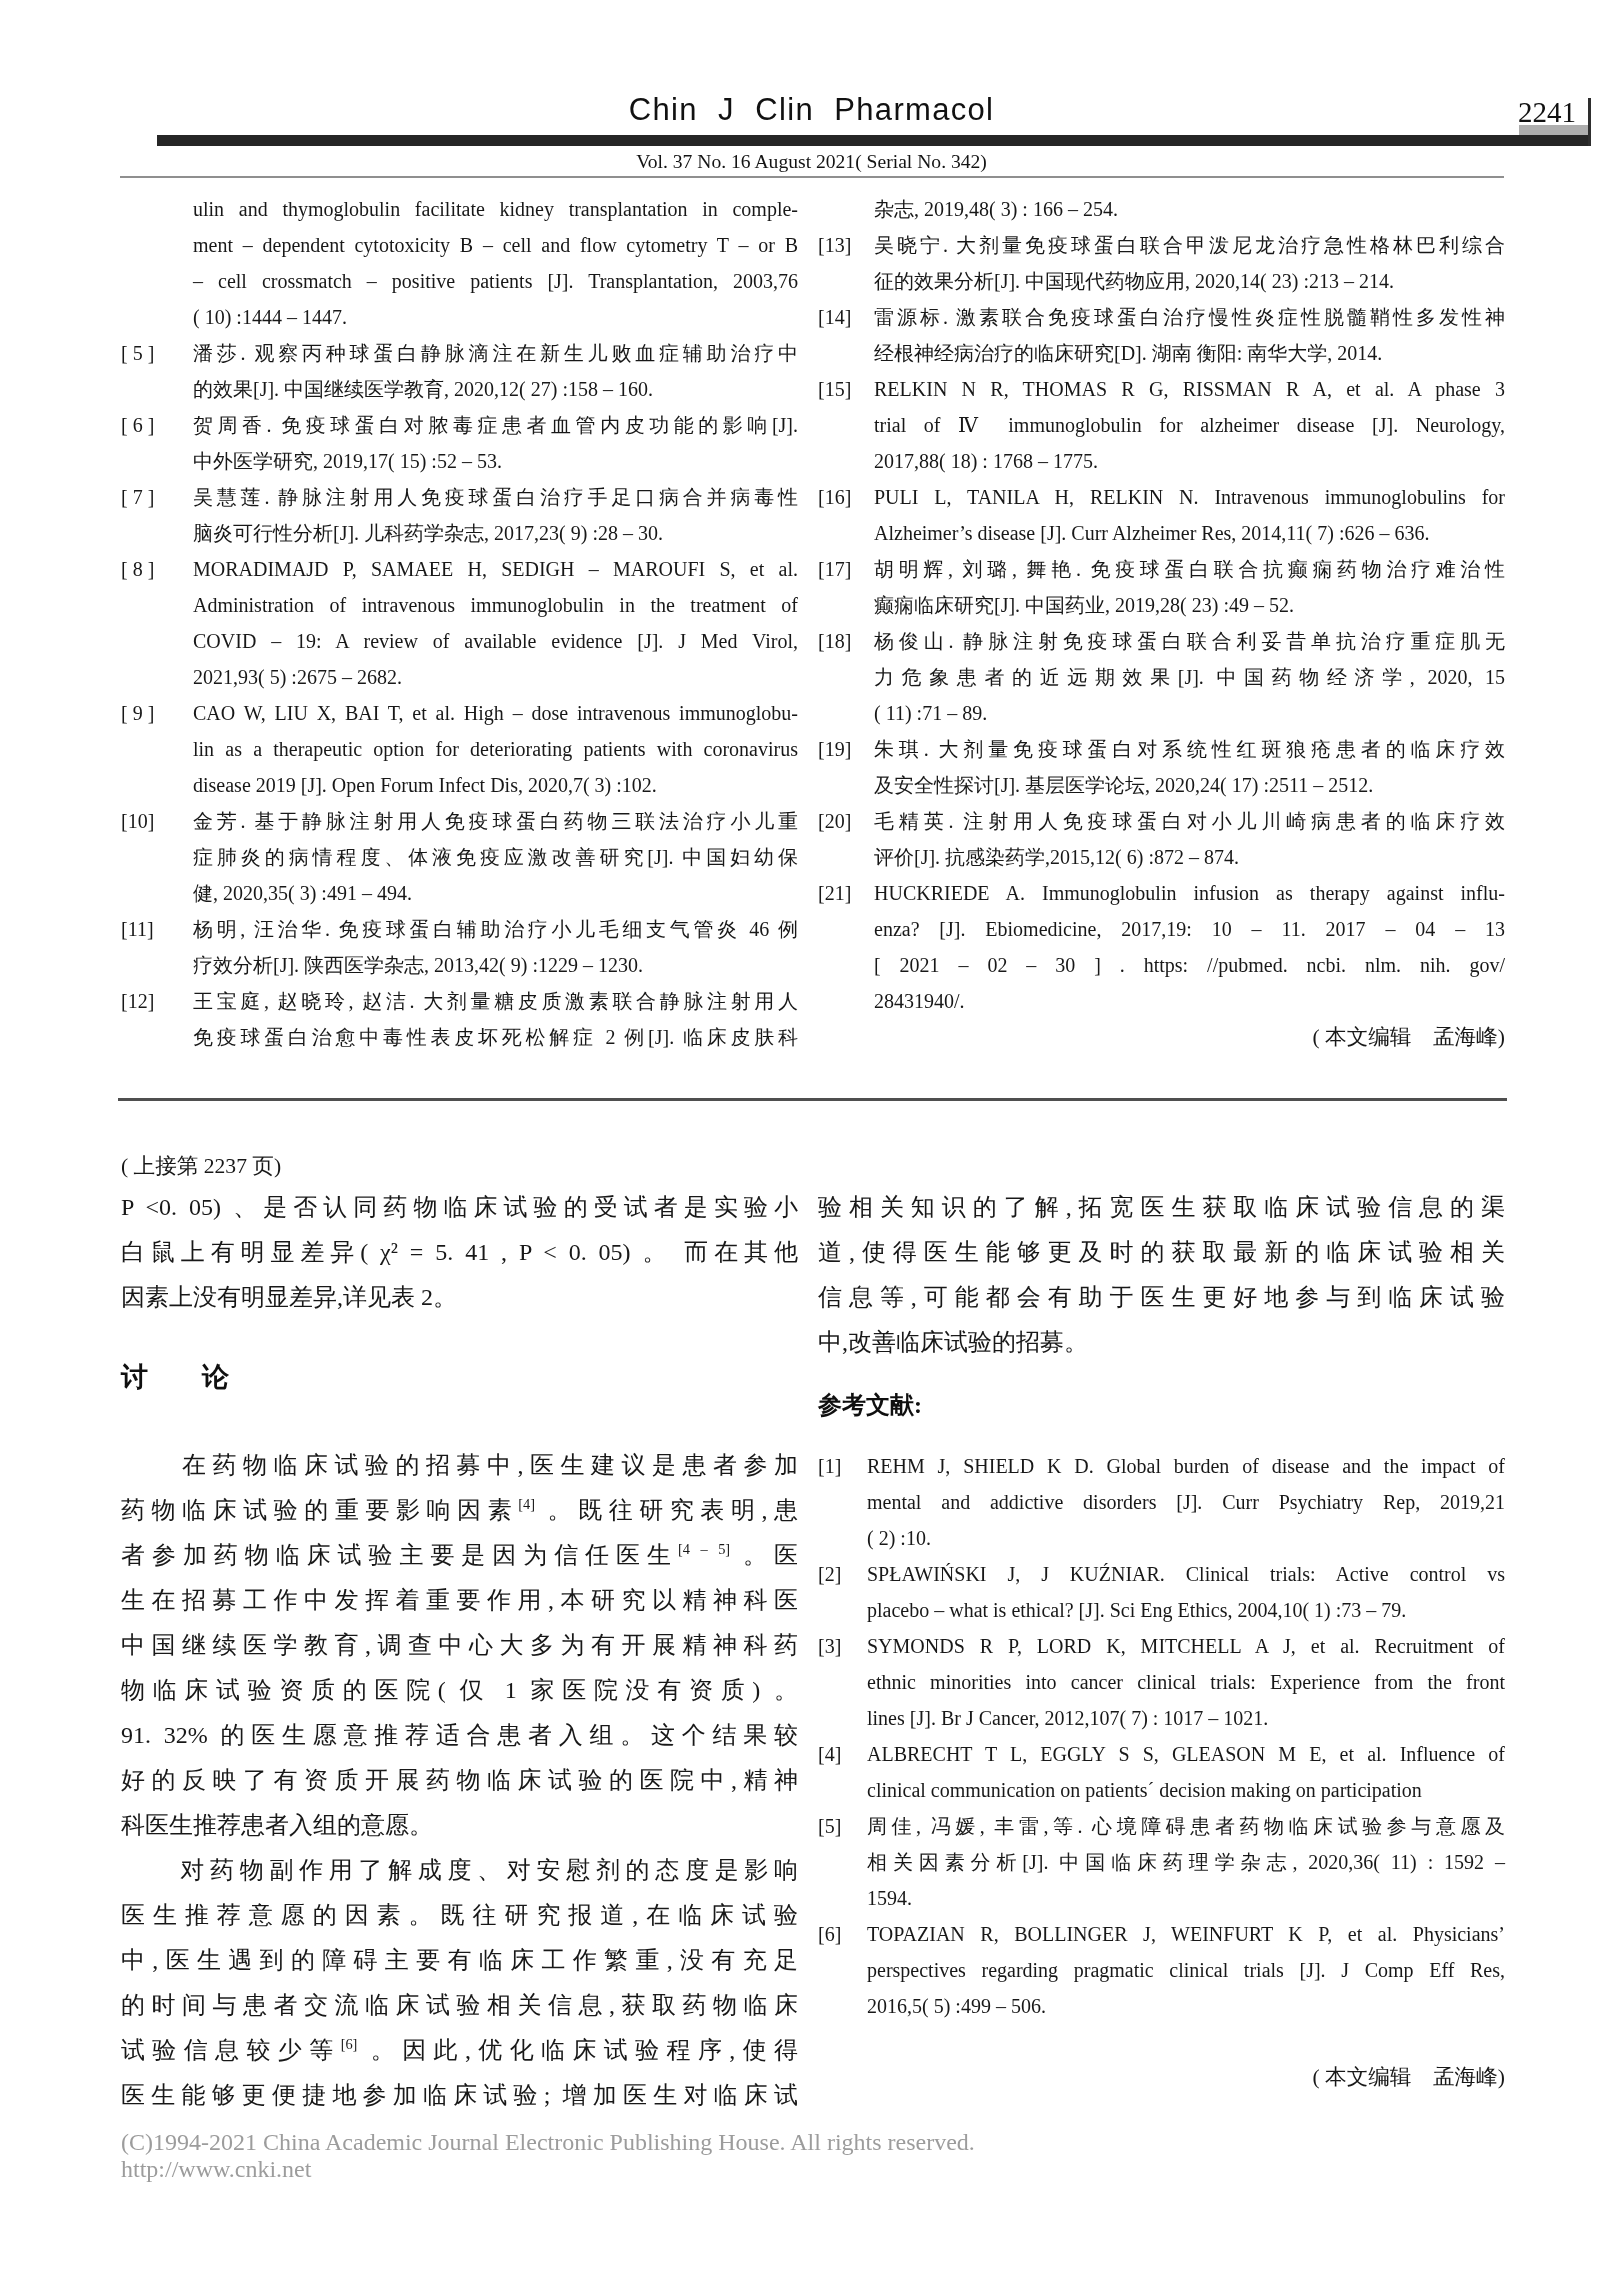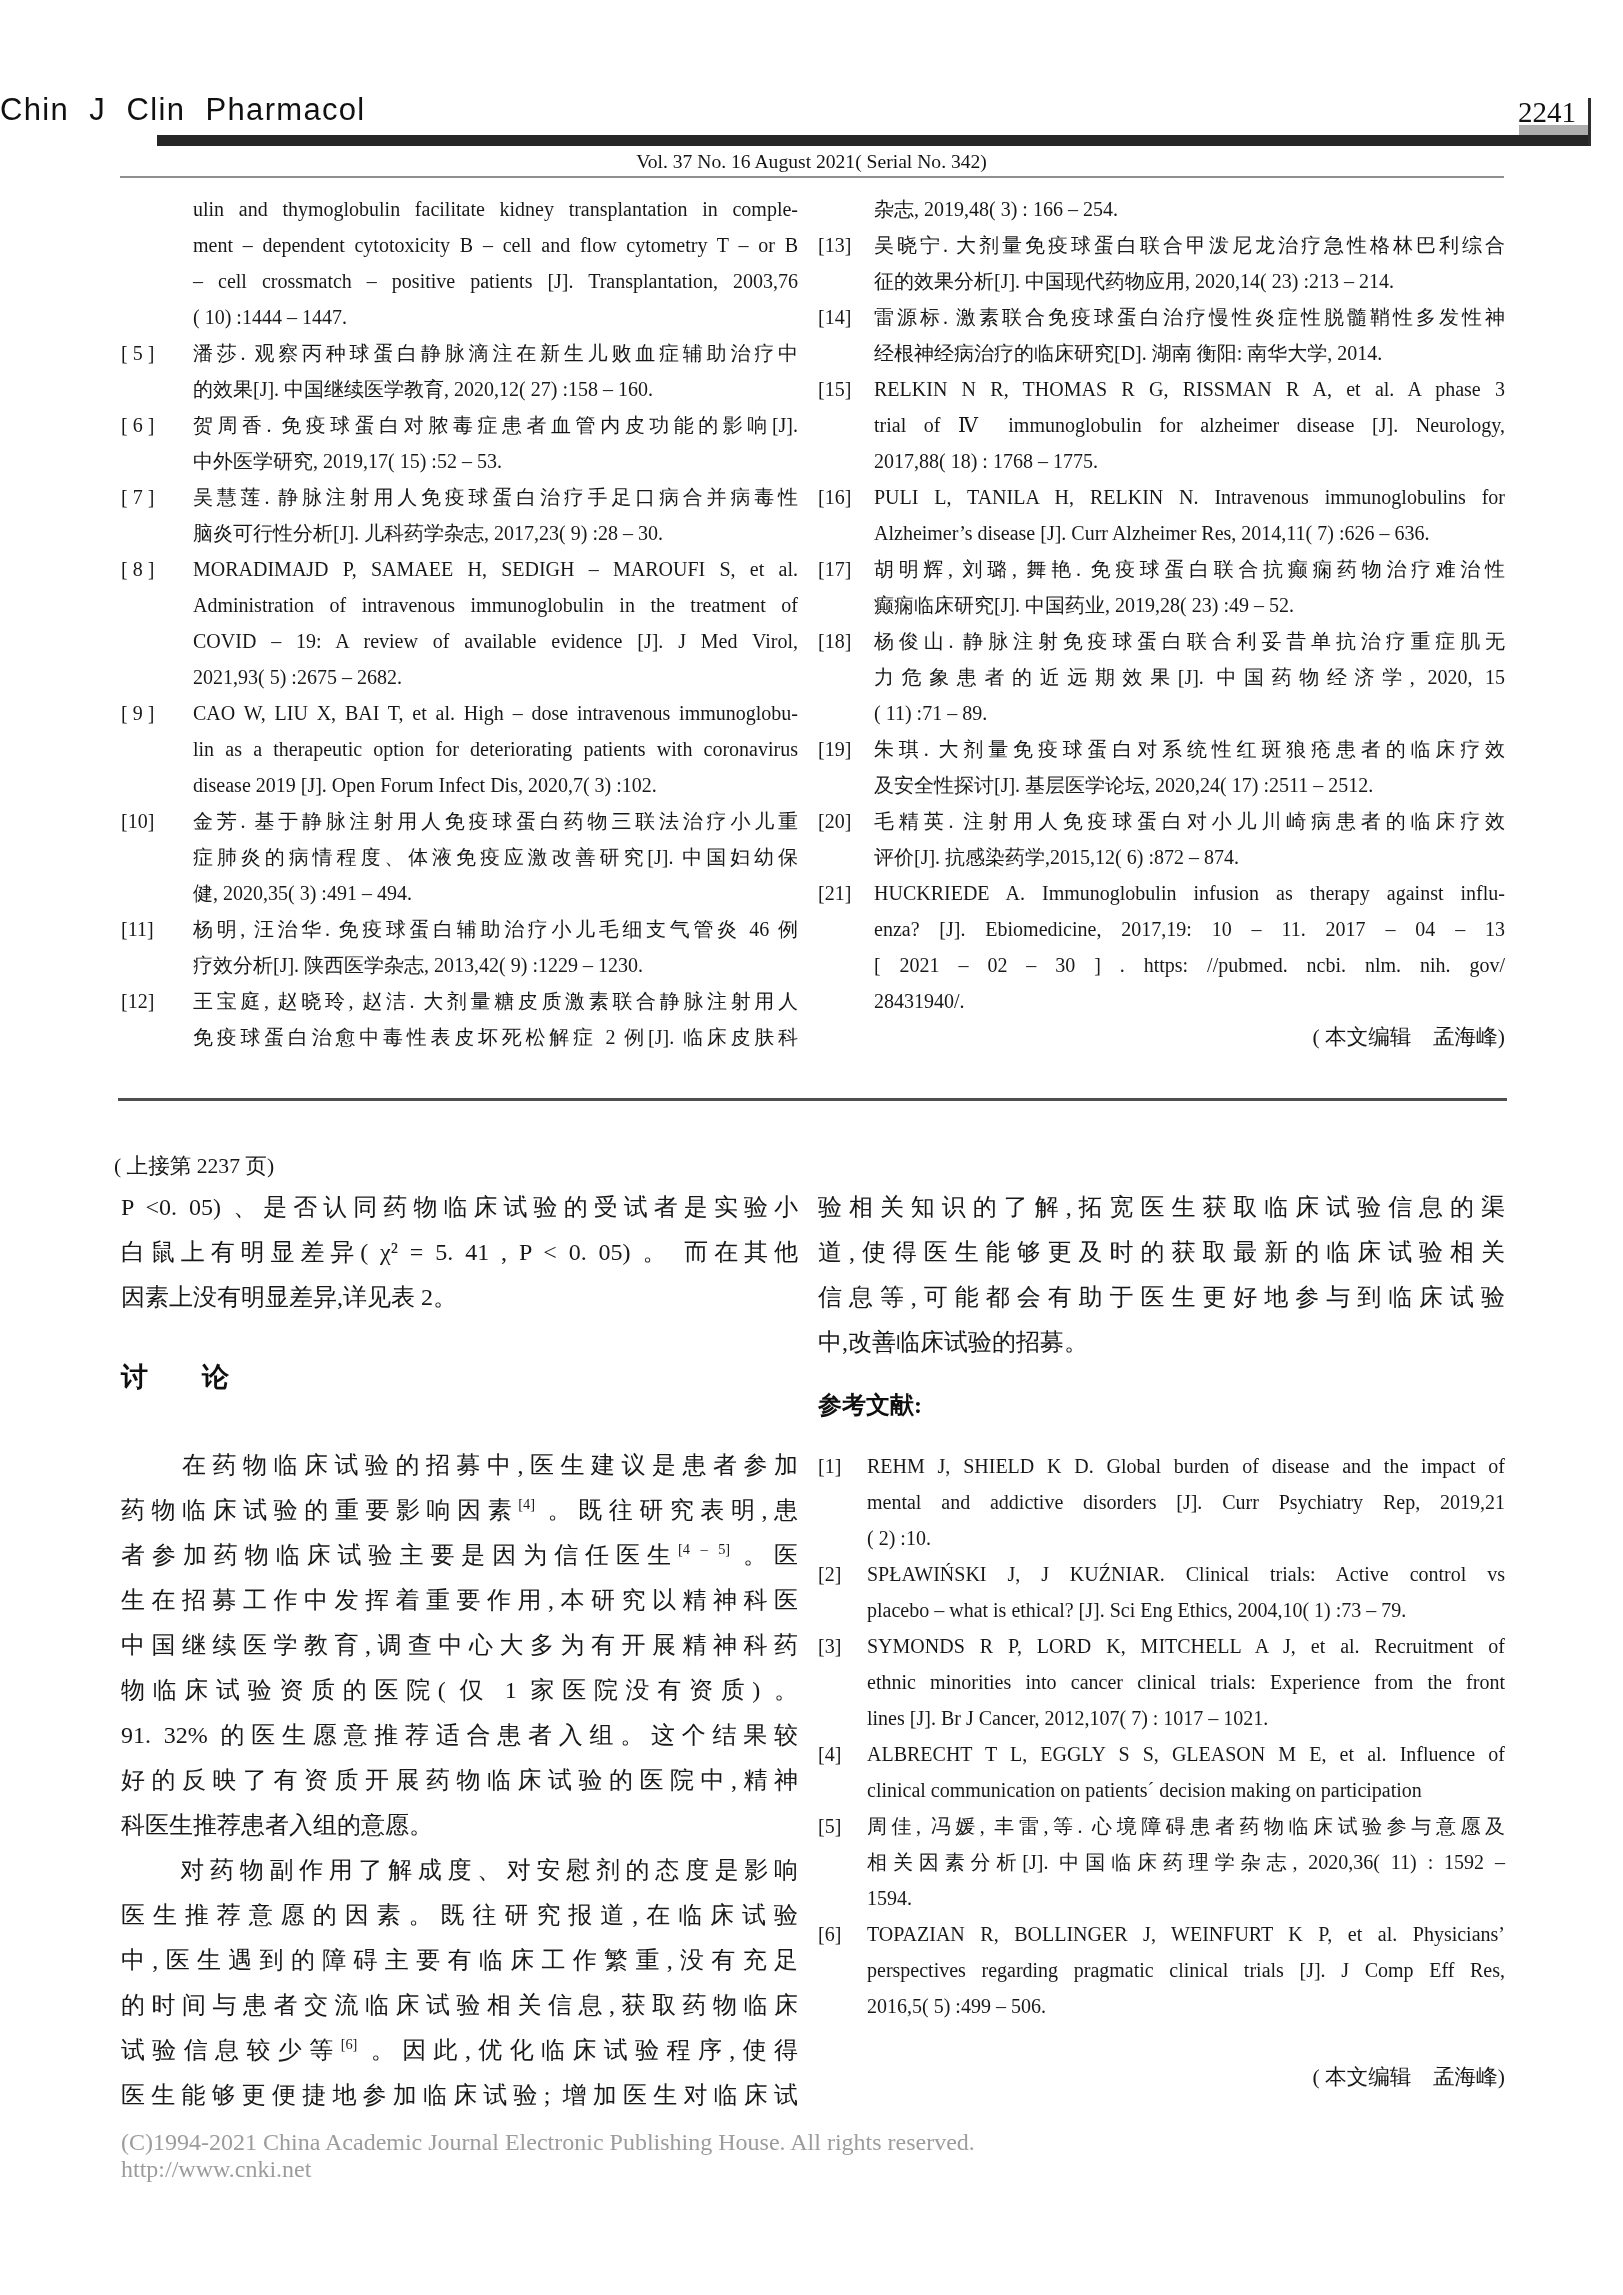--- a/index.html
+++ b/index.html
@@ -8,21 +8,21 @@
     width:1623px;
     height:2295px;
     background:#ffffff;
     font-family:"Liberation Serif","DejaVu Serif",serif;
     color:#181818;
     overflow:hidden;
   }
   .abs{position:absolute;}
   
   .journal-title{
-    top:92px;left:0;width:1623px;
+    top:92px;left:0;width:1623px;text-align:center;
     font-family:"Liberation Sans","DejaVu Sans",sans-serif;
     font-size:31px;letter-spacing:1.3px;word-spacing:10.5px;color:#111;
   }
   .page-number{top:96px;right:47px;font-size:29px;color:#111;}
   .header-bar{left:157px;top:135px;width:1433px;height:10.5px;background:#262626;}
   .header-tab{left:1519px;top:125px;width:71px;height:9.8px;background:#aeaeae;}
   .header-tick{left:1588px;top:98px;width:3.3px;height:48px;background:#2e2e2e;}
   .issue-line{top:151px;left:0;width:1623px;text-align:center;font-size:19.6px;color:#141414;}
   .header-rule{left:120px;top:176px;width:1384px;height:2px;background:#8f8f8f;}
   
@@ -30,21 +30,21 @@
   .col-tr{left:818px;top:191px;width:687px;}
   .top-refs{font-size:20px;line-height:36px;}
   .ref{position:relative;}
   .ref-num{position:absolute;left:0;top:0;}
   .col-tl .ref{padding-left:72px;}
   .col-tr .ref{padding-left:56px;}
   .editor-note{text-align:right;font-size:21.6px;line-height:36px;}
   
   .divider{left:118px;top:1098px;width:1389px;height:2.6px;background:#4f4f4f;}
   
-  .note-continued{left:114px;top:1148px;width:677px;font-size:21.6px;line-height:37px;}
+  .note-continued{left:121px;top:1148px;width:677px;font-size:21.6px;line-height:37px;}
   .lead-para{left:121px;top:1185px;width:677px;font-size:24px;line-height:45px;}
   .disc-heading{left:121px;top:1359px;width:677px;text-align:left;
     font-size:27px;font-weight:bold;color:#0f0f0f;}
   .disc-paras{left:121px;top:1443px;width:677px;font-size:24px;line-height:45px;}
   .br-para{left:818px;top:1185px;width:687px;font-size:24px;line-height:45px;}
   .br-heading{left:818px;top:1389px;width:687px;font-size:24px;font-weight:bold;color:#0f0f0f;}
   .br-refs{left:818px;top:1448px;width:687px;font-size:20px;line-height:36px;}
   .br-refs .ref{padding-left:49px;}
   .br-editor{left:818px;top:2062px;width:687px;text-align:right;font-size:21.6px;}
   

